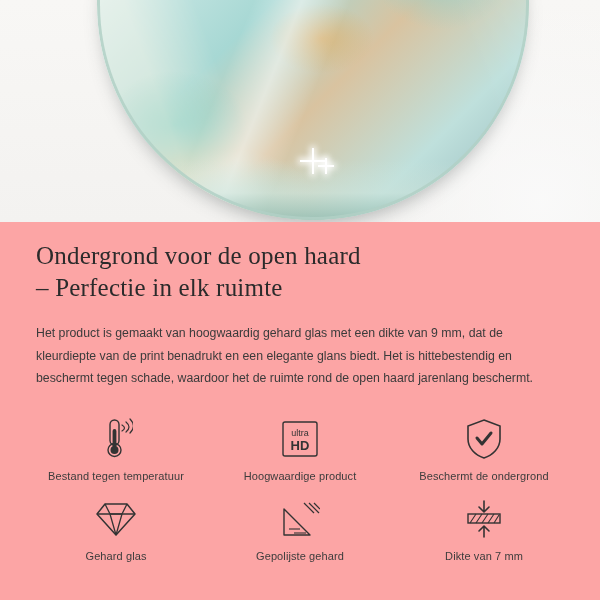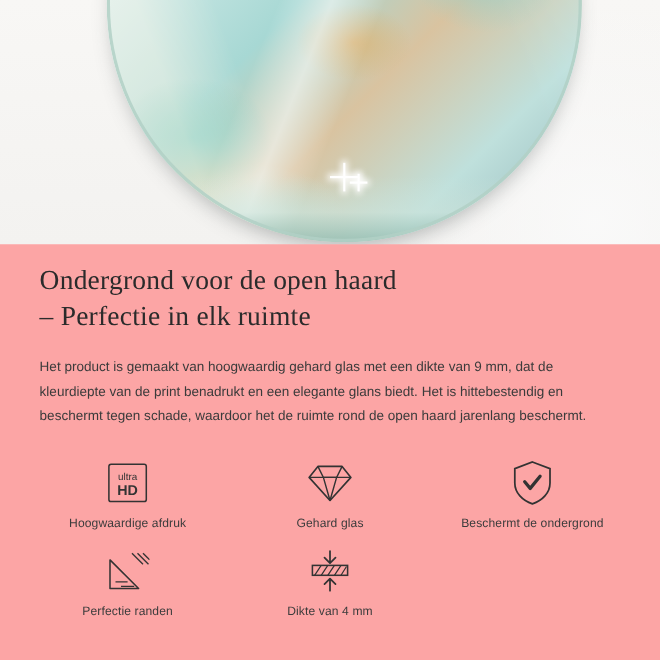--- a/index.html
+++ b/index.html
@@ -181,75 +181,89 @@
   <div class="content">
     <h1 class="headline">
       <span>Ondergrond voor de open haard</span>
       <span class="line2">– Perfectie in elk ruimte</span>
     </h1>
     <p class="body-copy">Het product is gemaakt van hoogwaardig gehard glas met een dikte van 9 mm, dat de kleurdiepte van de print benadrukt en een elegante glans biedt. Het is hittebestendig en beschermt tegen schade, waardoor het de ruimte rond de open haard jarenlang beschermt.</p>
   </div>
 
   <div class="features">
 
+    <div class="feature">
+      <div class="feature-icon">
+        <svg width="34" height="44" viewBox="0 0 34 44">
+          <rect x="11" y="3" width="9" height="25" rx="4.5" fill="none" stroke="#333" stroke-width="1.4"></rect>
+          <circle cx="15.5" cy="33" r="6.5" fill="none" stroke="#333" stroke-width="1.4"></circle>
+          <rect x="13.6" y="12" width="3.8" height="20" rx="1.9" fill="#333"></rect>
+          <circle cx="15.5" cy="33" r="4" fill="#333"></circle>
+          <path d="M23 8 q5 3 0 6" fill="none" stroke="#333" stroke-width="1.2" stroke-linecap="round"></path>
+          <path d="M27 5 q6 5 0 10" fill="none" stroke="#333" stroke-width="1.2" stroke-linecap="round"></path>
+          <path d="M31 2 q7 7 0 14" fill="none" stroke="#333" stroke-width="1.2" stroke-linecap="round"></path>
+        </svg>
+      </div>
+      <div class="feature-label">Bestand tegen temperatuur</div>
+    </div>
 
     <div class="feature">
       <div class="feature-icon">
         <svg width="40" height="40" viewBox="0 0 40 40">
           <rect x="3" y="3" width="34" height="34" rx="2" fill="none" stroke="#333" stroke-width="1.4"></rect>
           <text x="20" y="17" text-anchor="middle" font-family="Liberation Sans, sans-serif" font-size="9" fill="#333">ultra</text>
           <text x="20" y="31" text-anchor="middle" font-family="Liberation Sans, sans-serif" font-size="13" font-weight="bold" fill="#333">HD</text>
         </svg>
       </div>
-      <div class="feature-label">Hoogwaardige afdruk</div>
+      <div class="feature-label">Hoogwaardige product</div>
+    </div>
+
+    <div class="feature">
+      <div class="feature-icon">
+        <svg width="38" height="44" viewBox="0 0 38 44">
+          <path d="M19 3 L35 9 V22 C35 31 28 38 19 41 C10 38 3 31 3 22 V9 Z" fill="none" stroke="#333" stroke-width="1.6"></path>
+          <path d="M12 21 L17 27 L26 16" fill="none" stroke="#333" stroke-width="3" stroke-linecap="round" stroke-linejoin="round"></path>
+        </svg>
+      </div>
+      <div class="feature-label">Beschermt de ondergrond</div>
     </div>
 
     <div class="feature">
       <div class="feature-icon">
         <svg width="42" height="38" viewBox="0 0 42 38">
           <path d="M10 4 H32 L40 14 L21 35 L2 14 Z" fill="none" stroke="#333" stroke-width="1.5" stroke-linejoin="round"></path>
           <path d="M2 14 H40" fill="none" stroke="#333" stroke-width="1.3"></path>
           <path d="M10 4 L15 14 L21 35" fill="none" stroke="#333" stroke-width="1.3"></path>
           <path d="M32 4 L27 14 L21 35" fill="none" stroke="#333" stroke-width="1.3"></path>
           <path d="M15 14 H27" fill="none" stroke="#333" stroke-width="1.3"></path>
         </svg>
       </div>
       <div class="feature-label">Gehard glas</div>
-    </div>
-
-    <div class="feature">
-      <div class="feature-icon">
-        <svg width="38" height="44" viewBox="0 0 38 44">
-          <path d="M19 3 L35 9 V22 C35 31 28 38 19 41 C10 38 3 31 3 22 V9 Z" fill="none" stroke="#333" stroke-width="1.6"></path>
-          <path d="M12 21 L17 27 L26 16" fill="none" stroke="#333" stroke-width="3" stroke-linecap="round" stroke-linejoin="round"></path>
-        </svg>
-      </div>
-      <div class="feature-label">Beschermt de ondergrond</div>
     </div>
 
     <div class="feature">
       <div class="feature-icon">
         <svg width="40" height="40" viewBox="0 0 40 40">
           <path d="M4 36 L4 10 L30 36 Z" fill="none" stroke="#333" stroke-width="1.4" stroke-linejoin="round"></path>
           <path d="M9 30 L20 30" stroke="#333" stroke-width="1.1"></path>
           <path d="M14 34 L26 34" stroke="#333" stroke-width="1.1"></path>
           <path d="M24 4 L34 14" stroke="#333" stroke-width="1.2"></path>
           <path d="M29 4 L39 14" stroke="#333" stroke-width="1.2"></path>
           <path d="M34 4 L40 10" stroke="#333" stroke-width="1.2"></path>
         </svg>
       </div>
-      <div class="feature-label">Perfectie randen</div>
+      <div class="feature-label">Gepolijste gehard</div>
     </div>
 
     <div class="feature">
       <div class="feature-icon">
         <svg width="44" height="40" viewBox="0 0 44 40">
           <path d="M22 2 V12 M17 8 L22 13 L27 8" fill="none" stroke="#333" stroke-width="1.6" stroke-linecap="round" stroke-linejoin="round"></path>
           <rect x="6" y="15" width="32" height="9" fill="none" stroke="#333" stroke-width="1.4"></rect>
           <path d="M8 24 L14 15 M14 24 L20 15 M20 24 L26 15 M26 24 L32 15 M32 24 L37 16" stroke="#333" stroke-width="1.1"></path>
           <path d="M22 38 V28 M17 32 L22 27 L27 32" fill="none" stroke="#333" stroke-width="1.6" stroke-linecap="round" stroke-linejoin="round"></path>
         </svg>
       </div>
-      <div class="feature-label">Dikte van 4 mm</div>
+      <div class="feature-label">Dikte van 7 mm</div>
     </div>
 
   </div>
 </div>
 
 </body></html>

